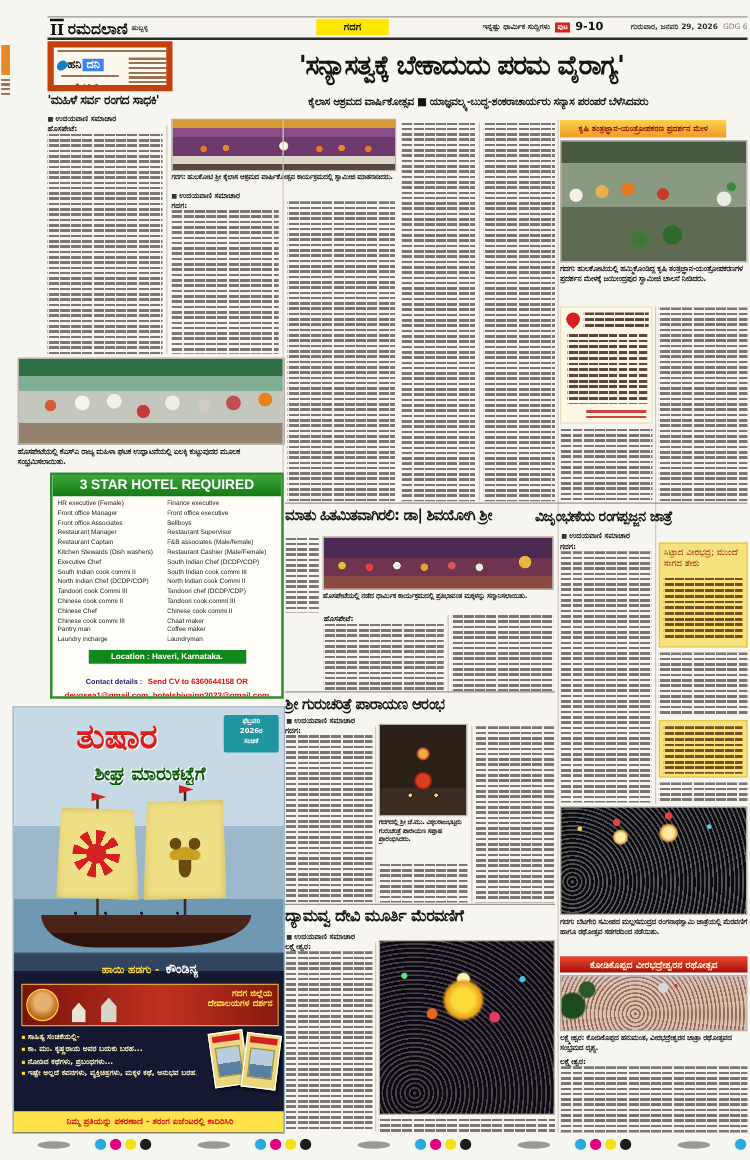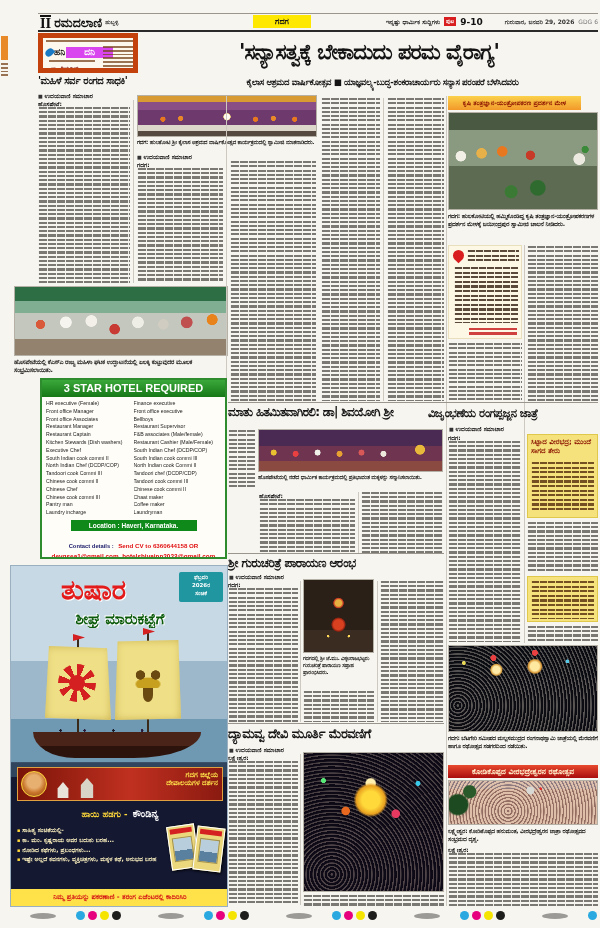--- a/index.html
+++ b/index.html
@@ -61,21 +61,21 @@
   <div class="a" style="left:38px;top:30px;width:560px;height:2px;background:#2a2a2a"></div>
 
   <div class="a" style="left:1px;top:36px;width:7px;height:24px;background:#e8892a"></div>
   <div class="a txbrown" style="left:1px;top:63px;width:7px;height:14px"></div>
 
   <div class="a" style="left:38px;top:33px;width:100px;height:40px;border:5px solid #c2410c;background:#fdf8ee;overflow:hidden">
     <div class="a txbrown" style="left:3px;top:2px;width:94px;height:4px"></div>
     <div class="a" style="left:3px;top:9px;display:flex;align-items:center;gap:1px">
       <span style="width:7px;height:9px;background:#1a7ac4;border-radius:50% 0 50% 50%;transform:rotate(45deg);display:inline-block"></span>
       <span style="font-weight:bold;font-size:9px;color:#111">ಹನಿ</span>
-      <span style="font-weight:bold;font-size:9px;color:#fff;background:#d946ef;padding:0 18px">ದನಿ</span>
+      <span style="font-weight:bold;font-size:9px;color:#fff;background:#3b82f6;padding:0 3px">ದನಿ</span>
     </div>
     <div class="a txbrown" style="left:6px;top:22px;width:46px;height:3px"></div>
     <div class="a" style="left:8px;top:27px;font-weight:bold;font-size:6.5px;color:#7a1208;white-space:nowrap">ಡಾ ಲಿಮರಿಕ್</div>
     <div class="a txbrown" style="left:60px;top:8px;width:37px;height:29px"></div>
   </div>
 
   <div class="a hl" style="left:38px;top:75px;width:128px;height:15px;font-size:10px;letter-spacing:-.5px">'ಮಹಿಳೆ ಸರ್ವ ರಂಗದ ಸಾಧಕಿ'</div>
   <div class="a byl" style="left:38px;top:92px;width:92px">ಉದಯವಾಣಿ ಸಮಾಚಾರ</div>
   <div class="a colblk" style="left:38px;top:100px;width:92px;height:184px">
     <div class="dl">ಹೊಸಪೇಟೆ:</div>
@@ -144,21 +144,21 @@
 
   <div class="a hr" style="left:228px;top:402px;width:370px"></div>
 
   <div class="a hl" style="left:428px;top:406px;width:150px;height:17px;font-size:11.5px;letter-spacing:-.6px">ವಿಜೃಂಭಣೆಯ ರಂಗಪ್ಪಜ್ಜನ ಜಾತ್ರೆ</div>
   <div class="a byl" style="left:449px;top:425px;width:110px">ಉದಯವಾಣಿ ಸಮಾಚಾರ</div>
   <div class="a colblk" style="left:448px;top:434px;width:73px;height:208px">
     <div class="dl">ಗದಗ:</div>
     <div class="tx"></div>
   </div>
   <div class="a ybox" style="left:527px;top:434px;width:71px;height:84px;overflow:hidden">
-    <div style="font-weight:bold;font-size:7px;color:#8a1400;line-height:1.25;padding:3px 3px 2px 3px;overflow:hidden;height:26px">ಸಿಟ್ಟಾದ ವೀರಭದ್ರ; ಮುಂದೆ ಸಾಗದ ತೇರು</div>
+    <div style="font-weight:normal;font-size:7px;color:#8a1400;line-height:1.25;padding:3px 3px 2px 3px;overflow:hidden;height:26px">ಸಿಟ್ಟಾದ ವೀರಭದ್ರ; ಮುಂದೆ ಸಾಗದ ತೇರು</div>
     <div class="txd" style="margin:1px 3px;height:50px"></div>
   </div>
   <div class="a tx" style="left:527px;top:522px;width:71px;height:50px"></div>
   <div class="a ybox" style="left:527px;top:576px;width:71px;height:46px;overflow:hidden">
     <div class="txd" style="margin:4px 3px;height:38px"></div>
   </div>
   <div class="a tx" style="left:527px;top:626px;width:71px;height:16px"></div>
 
   <div class="a ph" style="left:448px;top:645px;width:150px;height:87px;background:
     radial-gradient(circle 9px at 32% 28%,#ffeaa8 0 40%,#d8a040 60%,transparent 72%),
@@ -313,33 +313,33 @@
       </div>
       <div class="a" style="left:22px;top:100px;width:168px;height:26px;background:linear-gradient(180deg,#4a2418 0 55%,#2c140c 55% 100%);border-radius:0 0 40% 25%/0 0 100% 100%"></div>
       <div class="a" style="left:40px;top:96px;width:120px;height:5px;background:
         radial-gradient(circle 2px at 8% 50%,#1a1a2a 0 60%,transparent 70%),
         radial-gradient(circle 2px at 28% 50%,#2a1a3a 0 60%,transparent 70%),
         radial-gradient(circle 2px at 52% 50%,#1a1a2a 0 60%,transparent 70%),
         radial-gradient(circle 2px at 76% 50%,#2a1a3a 0 60%,transparent 70%)"></div>
     </div>
 
     <div class="a" style="left:0;top:196px;width:218px;height:146px;background:linear-gradient(180deg,rgba(18,22,44,.55) 0 10%,#141831 10% 100%)">
+      <div style="text-align:center;margin-top:1px;white-space:nowrap;overflow:hidden">
+        <span style="font-size:8.5px;font-weight:bold;color:#ffd83a">ಹಾಯಿ ಹಡಗು -</span>
+        <span style="font-size:10px;font-weight:bold;color:#ffffff">ಕೌಂಡಿನ್ಯ</span>
+      </div>
+
       <div style="position:relative;margin:5px 6px 0 6px;height:34px;background:linear-gradient(90deg,#7a1408,#c03020 55%,#8a1a10);border:1px solid #e0a040;overflow:hidden">
         <div style="position:absolute;left:3px;top:3px;width:26px;height:26px;border-radius:50%;background:radial-gradient(circle at 50% 40%,#e8b070 0 35%,#c8742a 60%,#8a4a1a 100%);border:1px solid #ffd83a"></div>
         <div style="position:absolute;left:36px;bottom:2px;width:18px;height:16px;background:#e8e4da;clip-path:polygon(50% 0,80% 40%,80% 100%,20% 100%,20% 40%)"></div>
         <div style="position:absolute;left:58px;bottom:2px;width:22px;height:20px;background:#d8d4c8;clip-path:polygon(50% 0,78% 35%,78% 100%,22% 100%,22% 35%)"></div>
         <div style="position:absolute;right:4px;top:3px;text-align:right">
           <div style="font-size:7px;font-weight:bold;color:#ffe24a;white-space:nowrap">ಗದಗ ಜಿಲ್ಲೆಯ</div>
           <div style="font-size:7px;font-weight:bold;color:#ffe24a;white-space:nowrap">ದೇವಾಲಯಗಳ ದರ್ಶನ</div>
         </div>
-      </div>
-
-      <div style="text-align:center;margin-top:1px;white-space:nowrap;overflow:hidden">
-        <span style="font-size:8.5px;font-weight:bold;color:#ffd83a">ಹಾಯಿ ಹಡಗು -</span>
-        <span style="font-size:10px;font-weight:bold;color:#ffffff">ಕೌಂಡಿನ್ಯ</span>
       </div>
 
       <div style="position:relative;margin:4px 6px 0 6px;height:56px">
         <div style="width:140px">
             <div class="bullet-line">ಸಾಹಿತ್ಯ ಸಂಚಿಕೆಯಲ್ಲಿ-</div>
             <div class="bullet-line">ಕಾ. ಮಂ. ಕೃಷ್ಣರಾಯ ಅವರ ಬದುಕು ಬರಹ...</div>
             <div class="bullet-line">ನೋಡಿದ ಕಥೆಗಳು, ಪ್ರಬಂಧಗಳು...</div>
             <div class="bullet-line">ಇಷ್ಟೇ ಅಲ್ಲದೆ ಕವನಗಳು, ವ್ಯಕ್ತಿಚಿತ್ರಗಳು, ಮಕ್ಕಳ ಕಥೆ, ಅನುಭವ ಬರಹ, ವ್ಯಂಗ್ಯಚಿತ್ರಗಳು...</div>
           </div>
         <div style="position:absolute;right:26px;top:0;width:28px;height:44px;background:#ecd87c;border:1px solid #fff;transform:rotate(-8deg);box-shadow:1px 1px 3px #000">

